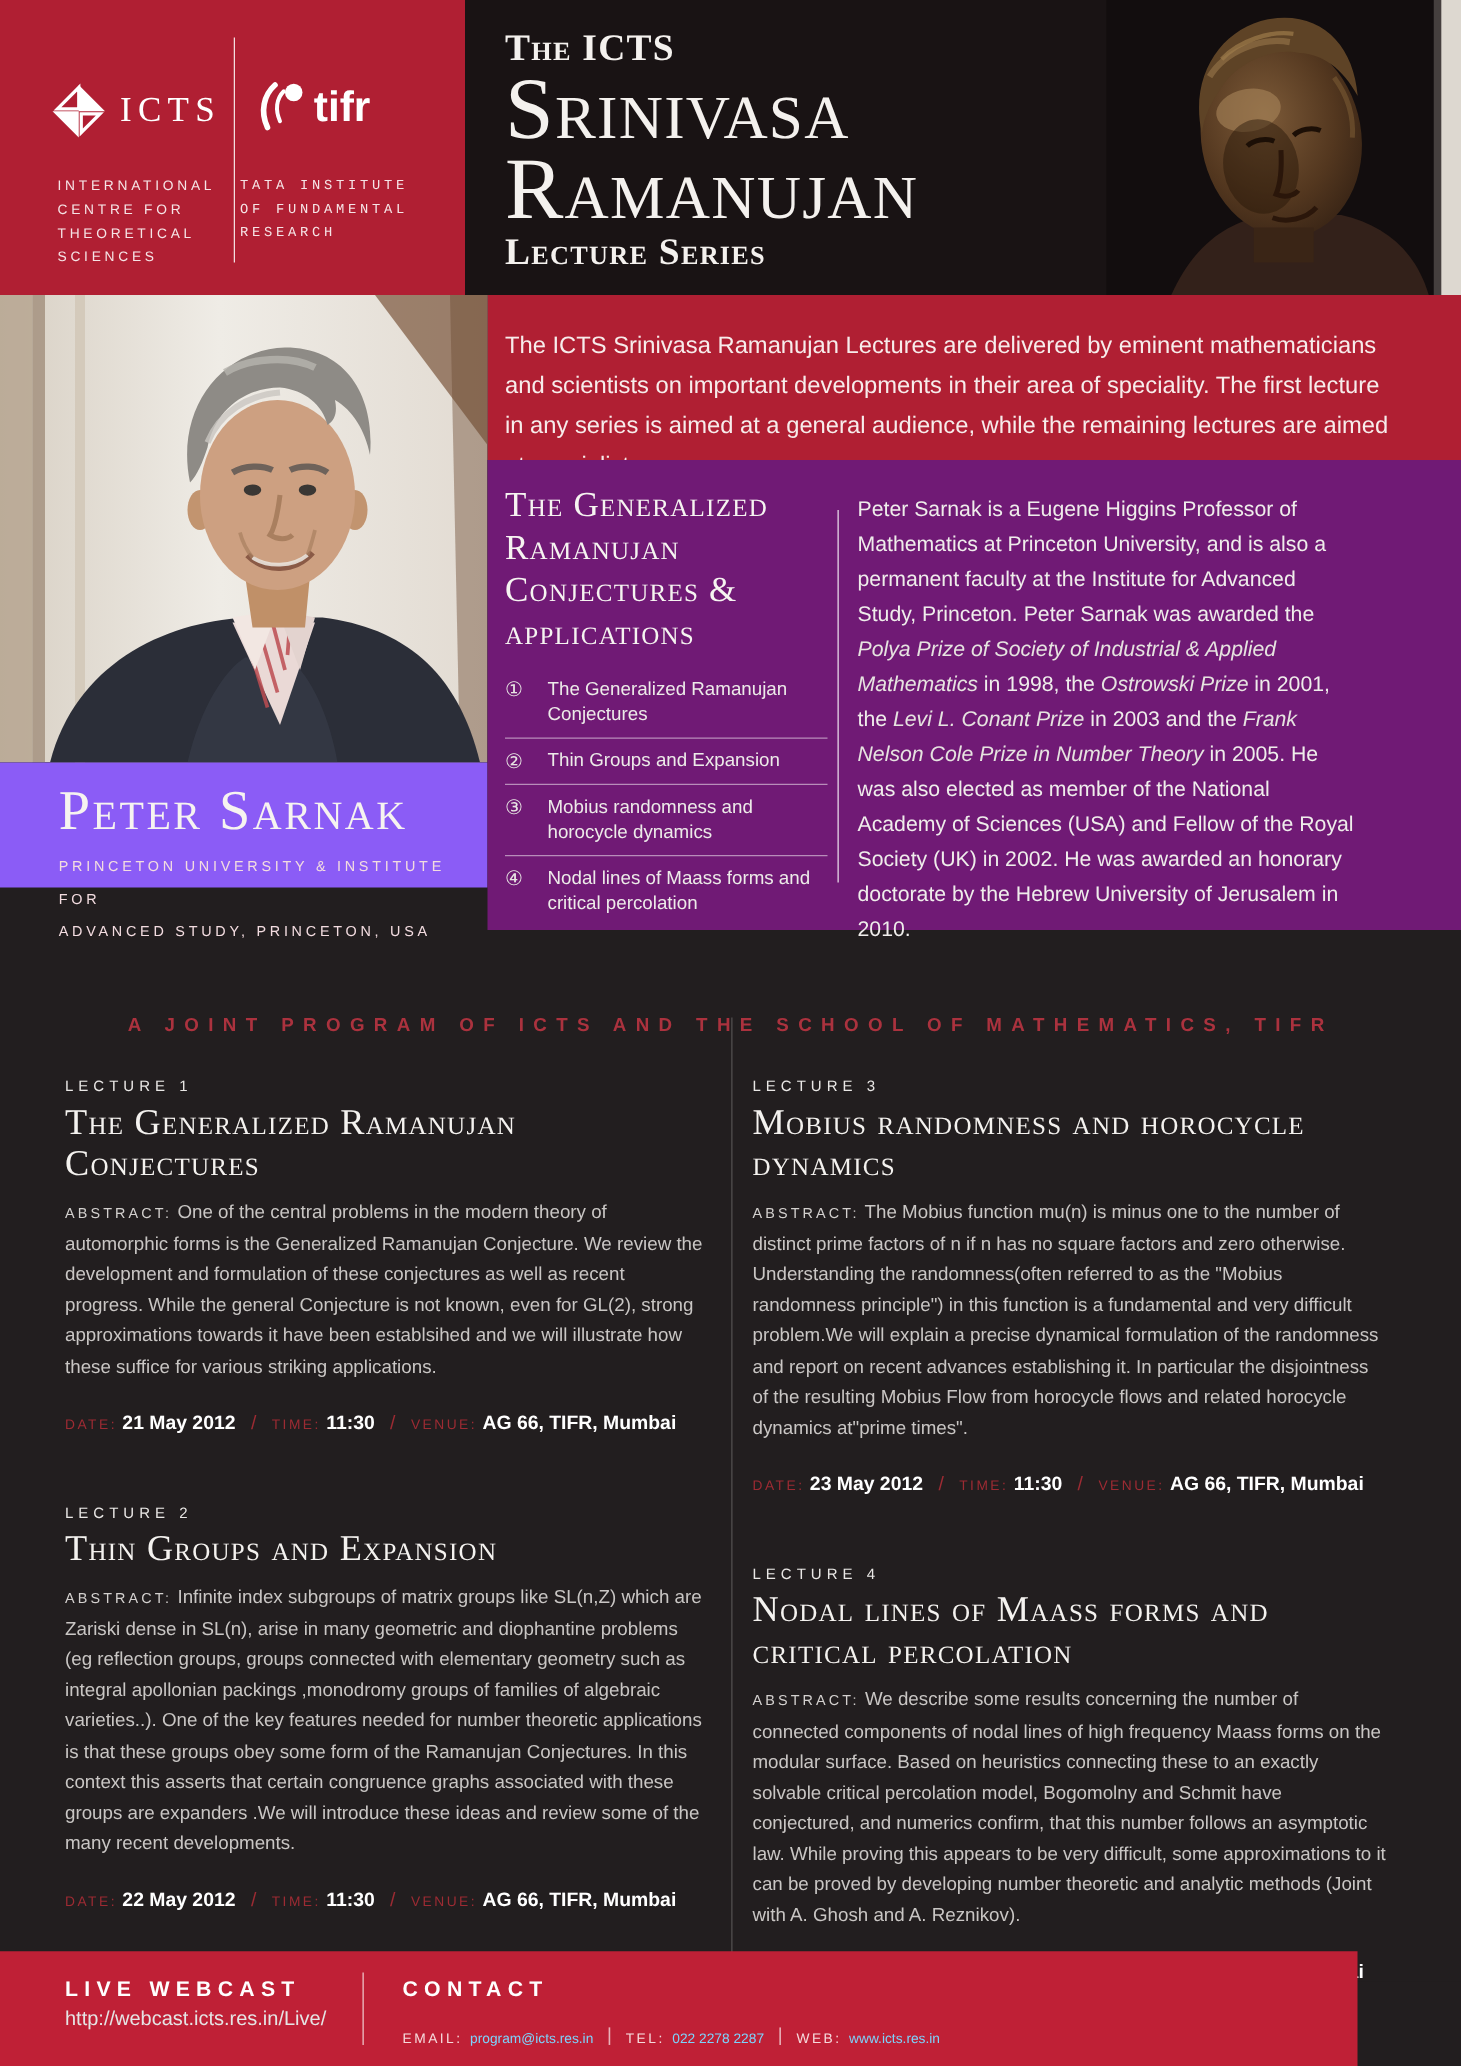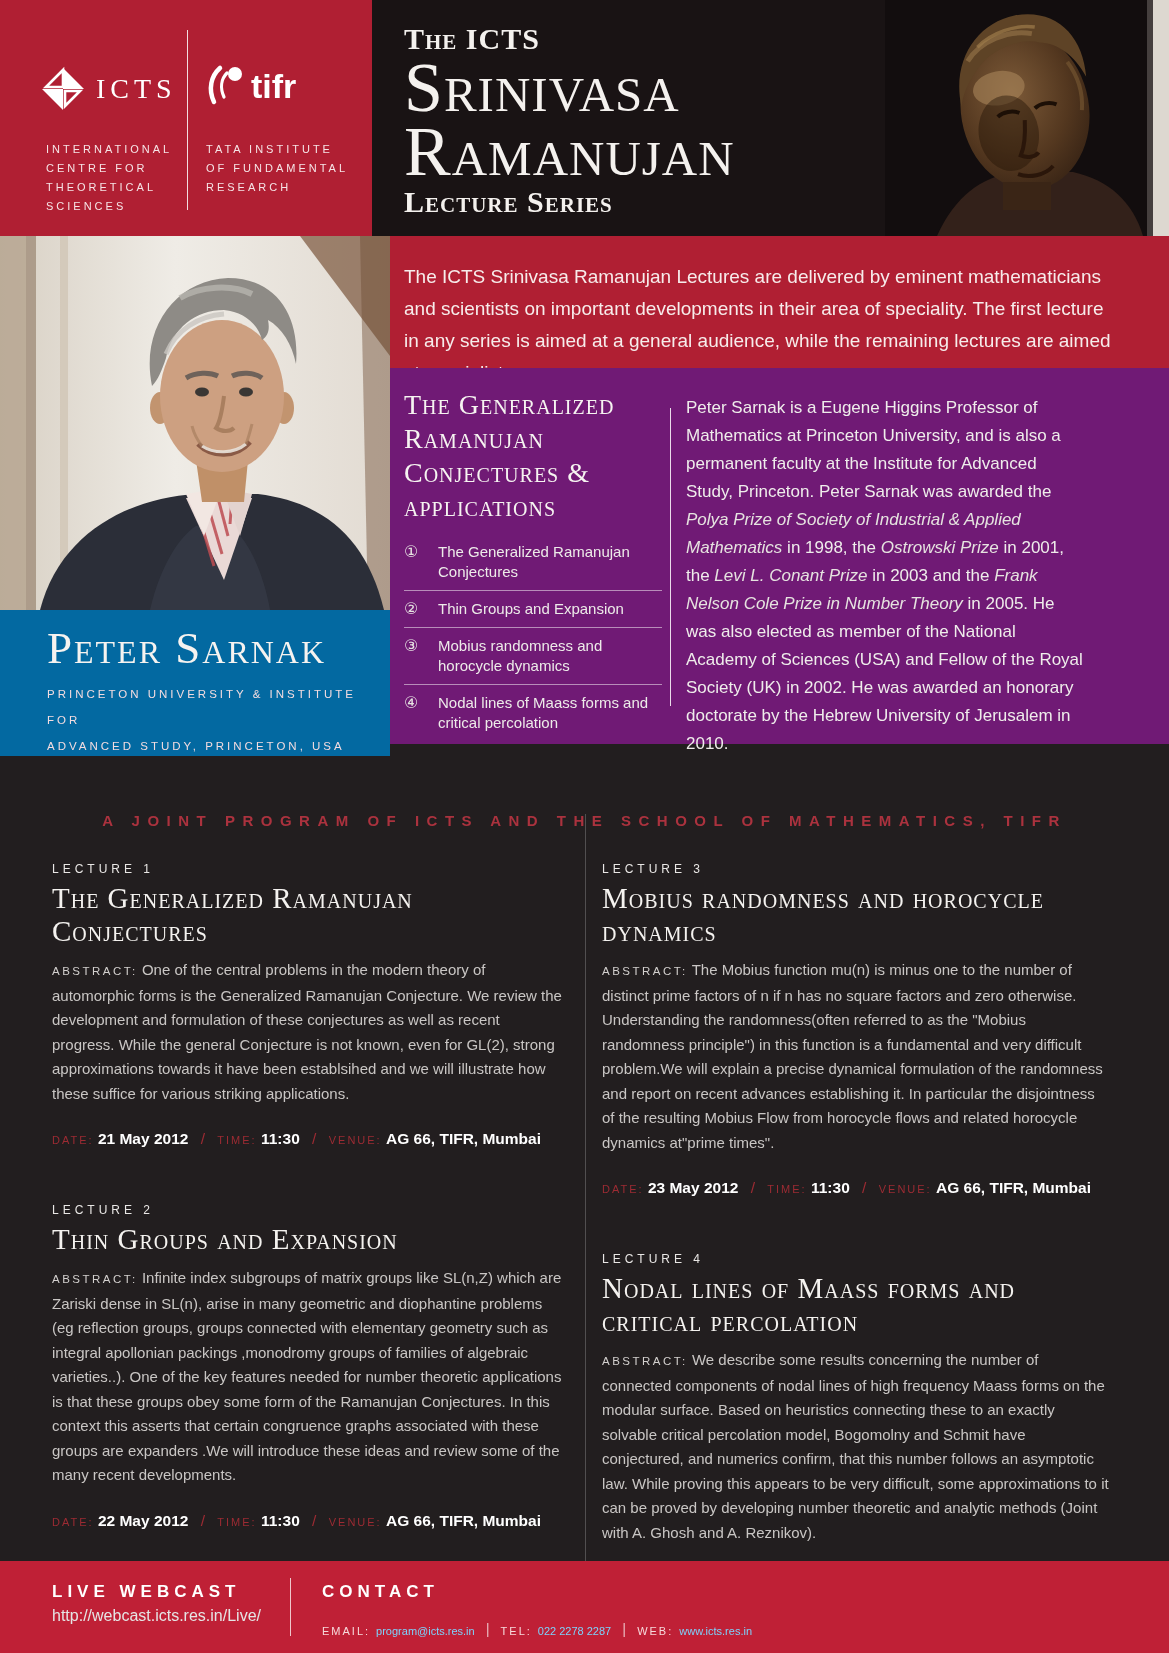--- a/index.html
+++ b/index.html
@@ -14,42 +14,42 @@
   .header { position:absolute; left:0; top:0; width:1169px; height:236px; background:#191314; }
   .logo-panel { position:absolute; left:0; top:0; width:372px; height:236px; background:#b01f33; }
   .logo-divider { position:absolute; left:187px; top:30px; width:1px; height:180px; background:rgba(255,255,255,.85); }
   .icts-block { position:absolute; left:40px; top:66px; display:flex; align-items:center; }
   .icts-mark { width:46px; height:46px; }
   .icts-acronym { font-family:"Liberation Serif",serif; color:#fff; font-size:28px; letter-spacing:5px; margin-left:10px; }
   .icts-lines { position:absolute; left:46px; top:140px; }
   .tifr-block { position:absolute; left:205px; top:64px; display:flex; align-items:center; }
   .tifr-mark { width:42px; height:44px; }
   .tifr-acronym { color:#fff; font-size:34px; font-weight:700; margin-left:4px; letter-spacing:0px; }
-  .tifr-lines { position:absolute; left:206px; top:140px; }
+  .tifr-lines { position:absolute; left:192px; top:140px;font-family:Liberation Mono, monospace; }
   .org-line { color:#f6e4e6; font-size:11px; letter-spacing:3px; line-height:19px; white-space:nowrap; }
 
   .title-block { position:absolute; left:404px; top:22px; color:#f4f1ee; }
   .pretitle { font-variant:small-caps; font-weight:700; font-size:30px; line-height:34px; letter-spacing:1px; }
   .big-line { font-variant:small-caps; font-size:70px; line-height:64px; letter-spacing:1px; }
   .subtitle { font-variant:small-caps; font-weight:700; font-size:30px; line-height:36px; letter-spacing:1px; }
 
   .bust { position:absolute; right:0; top:0; width:284px; height:236px; }
   .bust svg { display:block; width:100%; height:100%; }
 
   
   .intro-band {
     position:absolute; left:390px; top:236px; width:779px; height:132px; background:#b01f33;
     padding:25px 58px 0 14px;
   }
   .intro-band p { color:#f7eceb; font-size:19px; line-height:32px; }
 
   
   .photo { position:absolute; left:0; top:236px; width:390px; height:374px; }
   .photo svg { display:block; width:100%; height:100%; }
-  .name-block { position:absolute; left:0; top:610px; width:390px; height:146px; background:#0369a1; padding:14px 0 0 47px; }
+  .name-block { position:absolute; left:0; top:610px; width:390px; height:100px; background:#8b5cf6; padding:14px 0 0 47px; }
   .speaker-name { font-variant:small-caps; font-size:45px; line-height:48px; letter-spacing:2px; color:#f6f3f0; }
   .affiliation { margin-top:9px; color:#f3dce0; font-size:11.5px; letter-spacing:3px; line-height:26px; }
 
   
   .gray-row { position:absolute; left:390px; top:368px; width:779px; height:376px; background:#701a75; }
   .series-panel { position:absolute; left:14px; top:20px; width:258px; }
   .series-title { font-variant:small-caps; font-size:28px; line-height:34px; letter-spacing:1px; color:#f6f4f1; }
   .series-list { margin-top:10px; }
   .series-item { display:flex; padding:8px 0; color:#edebe9; }
   .series-item:not(:last-child) { border-bottom:1px solid rgba(255,255,255,.5); }
@@ -71,21 +71,21 @@
   .lec-title { margin-top:6px; font-variant:small-caps; font-size:29px; line-height:33px; letter-spacing:1px; color:#f4f2ef; }
   .lec-abstract { margin-top:10px; color:#c9c6c4; font-size:15px; line-height:24.5px; }
   .abs-label { font-size:11.5px; letter-spacing:2.5px; color:#d3d0ce;text-align:center; }
   .meta-line { margin-top:24px; font-size:15.5px; white-space:nowrap; }
   .meta-label { color:#9d2b33; font-size:11px; letter-spacing:2px; }
   .meta-value { color:#ffffff; font-weight:700; }
   .meta-slash { color:#9d2b33; margin:0 8px; }
   .lec-block.second { margin-top:55px; }
 
   
-  .footer { position:absolute; left:0; top:1561px; width:1169px; height:92px; background:#bf2036; }
+  .footer { position:absolute; left:0; top:1561px; width:1086px; height:92px; background:#bf2036; }
   .webcast { position:absolute; left:52px; top:21px; }
   .footer-head { color:#fff; font-size:17px; letter-spacing:5px; font-weight:700; }
   .webcast-url { margin-top:5px; color:#e5e5e5; font-size:16px; }
   .footer-divider { position:absolute; left:290px; top:17px; width:1px; height:58px; background:rgba(255,255,255,.75); }
   .contact { position:absolute; left:322px; top:21px; }
   .contact-row { margin-top:18px; display:flex; align-items:flex-end; }
   .c-label { color:#f6d9db; font-size:11px; letter-spacing:2px; margin-right:6px; }
   .c-value { color:#7dd3fc; font-size:11px; }
   .c-pipe { color:rgba(255,255,255,.65); margin:0 11px; font-size:15px; }
 </style>

